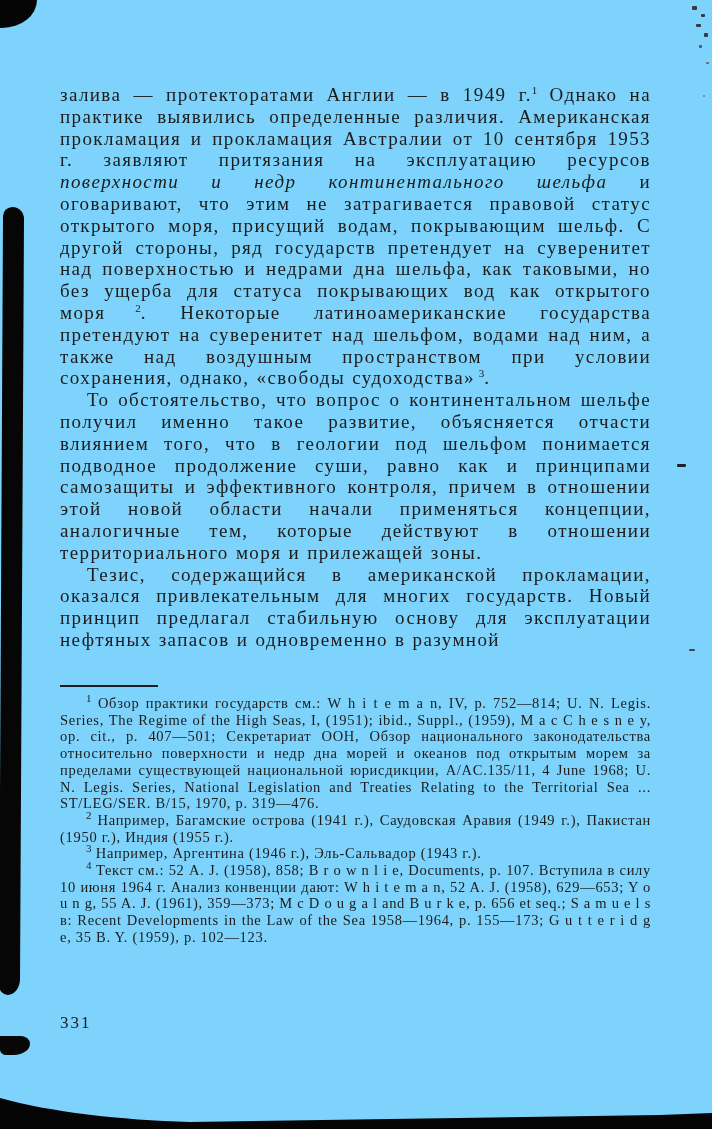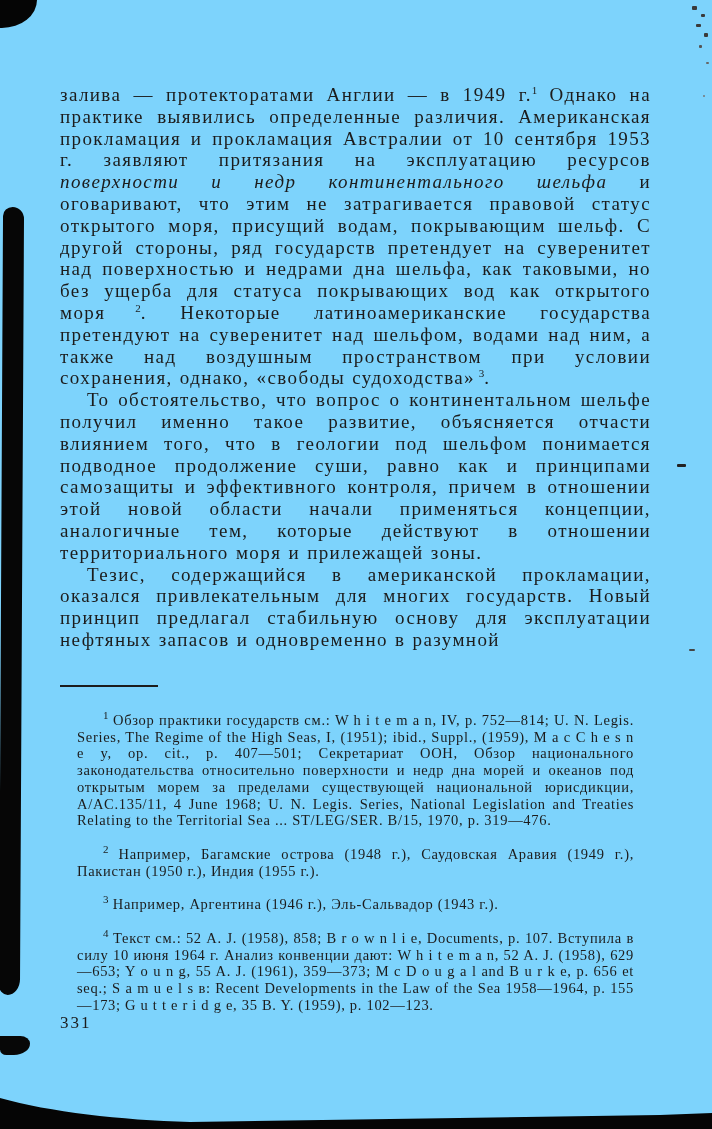--- a/index.html
+++ b/index.html
@@ -71,21 +71,21 @@
     vertical-align: super;
   }
   em { font-style: italic; }
   .footnote-rule {
     position: absolute; left: 0; top: 601px;
     width: 98px; height: 2px;
     background: #1c1c1c;
   }
   .footnotes { position: absolute; top: 611px; left: 0; right: 0; }
   .footnotes p {
-    margin: 17px;
+    margin: 0;
     font-size: 14.5px;
     line-height: 16.7px;
     letter-spacing: 0.7px;
     text-align: justify;
     text-indent: 26px;
   }
   .pagenum {
     position: absolute; top: 929px; left: 0; right: 0;
     text-align: left;
     font-size: 17px;
@@ -117,21 +117,21 @@
     <div class="body-text">
         <p><span>залива — протекторатами Англии — в 1949 г.</span><sup>1</sup><span> Однако на практике выявились определенные различия. Американская прокламация и прокламация Австралии от 10 сентября 1953 г. заявляют притязания на эксплуатацию ресурсов </span><em>поверхности и недр континентального шельфа</em><span> и оговаривают, что этим не затрагивается правовой статус открытого моря, присущий водам, покрывающим шельф. С другой стороны, ряд государств претендует на суверенитет над поверхностью и недрами дна шельфа, как таковыми, но без ущерба для статуса покрывающих вод как открытого моря</span><sup> 2</sup><span>. Некоторые латиноамериканские государства претендуют на суверенитет над шельфом, водами над ним, а также над воздушным пространством при условии сохранения, однако, «свободы судоходства»</span><sup> 3</sup><span>.</span></p>
         <p class="indent"><span>То обстоятельство, что вопрос о континентальном шельфе получил именно такое развитие, объясняется отчасти влиянием того, что в геологии под шельфом понимается подводное продолжение суши, равно как и принципами самозащиты и эффективного контроля, причем в отношении этой новой области начали применяться концепции, аналогичные тем, которые действуют в отношении территориального моря и прилежащей зоны.</span></p>
         <p class="indent"><span>Тезис, содержащийся в американской прокламации, оказался привлекательным для многих государств. Новый принцип предлагал стабильную основу для эксплуатации нефтяных запасов и одновременно в разумной</span></p>
       </div>
 
     <div class="footnote-rule"></div>
 
     <div class="footnotes">
         <p class="indent"><sup>1</sup><span> Обзор практики государств см.: W h i t e m a n, IV, p. 752—814; U. N. Legis. Series, The Regime of the High Seas, I, (1951); ibid., Suppl., (1959), M a c C h e s n e y, op. cit., p. 407—501; Секретариат ООН, Обзор национального законодательства относительно поверхности и недр дна морей и океанов под открытым морем за пределами существующей национальной юрисдикции, A/AC.135/11, 4 June 1968; U. N. Legis. Series, National Legislation and Treaties Relating to the Territorial Sea ... ST/LEG/SER. B/15, 1970, p. 319—476.</span></p>
-        <p class="indent"><sup>2</sup><span> Например, Багамские острова (1948 г.), Саудовская Аравия (1949 г.), Пакистан (1950 г.), Индия (1955 г.).</span></p>
+        <p class="indent"><sup>2</sup><span> Например, Багамские острова (1941 г.), Саудовская Аравия (1949 г.), Пакистан (1950 г.), Индия (1955 г.).</span></p>
         <p class="indent"><sup>3</sup><span> Например, Аргентина (1946 г.), Эль-Сальвадор (1943 г.).</span></p>
         <p class="indent"><sup>4</sup><span> Текст см.: 52 A. J. (1958), 858; B r o w n l i e, Documents, p. 107. Вступила в силу 10 июня 1964 г. Анализ конвенции дают: W h i t e m a n, 52 A. J. (1958), 629—653; Y o u n g, 55 A. J. (1961), 359—373; M c D o u g a l and B u r k e, p. 656 et seq.; S a m u e l s в: Recent Developments in the Law of the Sea 1958—1964, p. 155—173; G u t t e r i d g e, 35 B. Y. (1959), p. 102—123.</span></p>
       </div>
 
     <div class="pagenum">331</div>
   </div>
 
 </div>
 
 </body></html>

